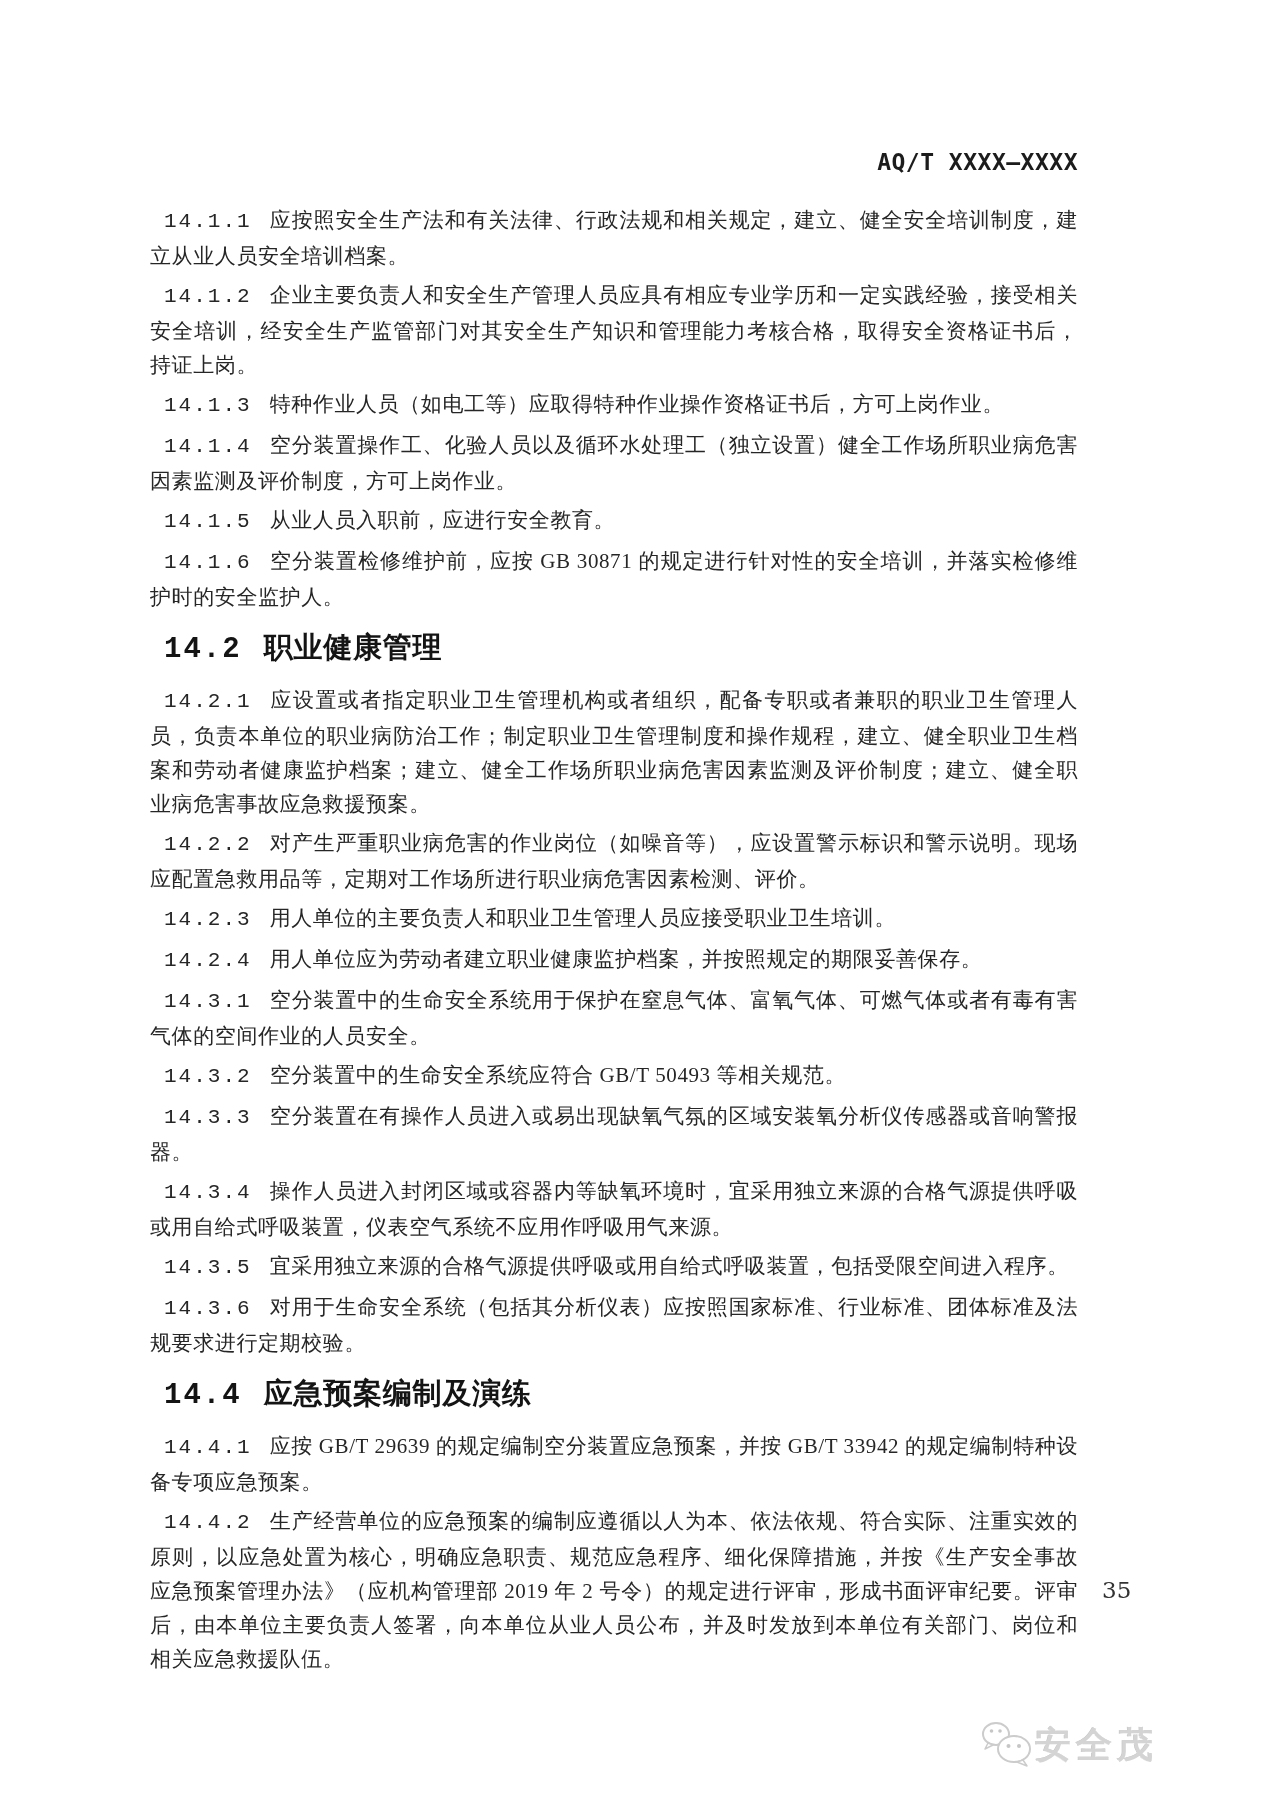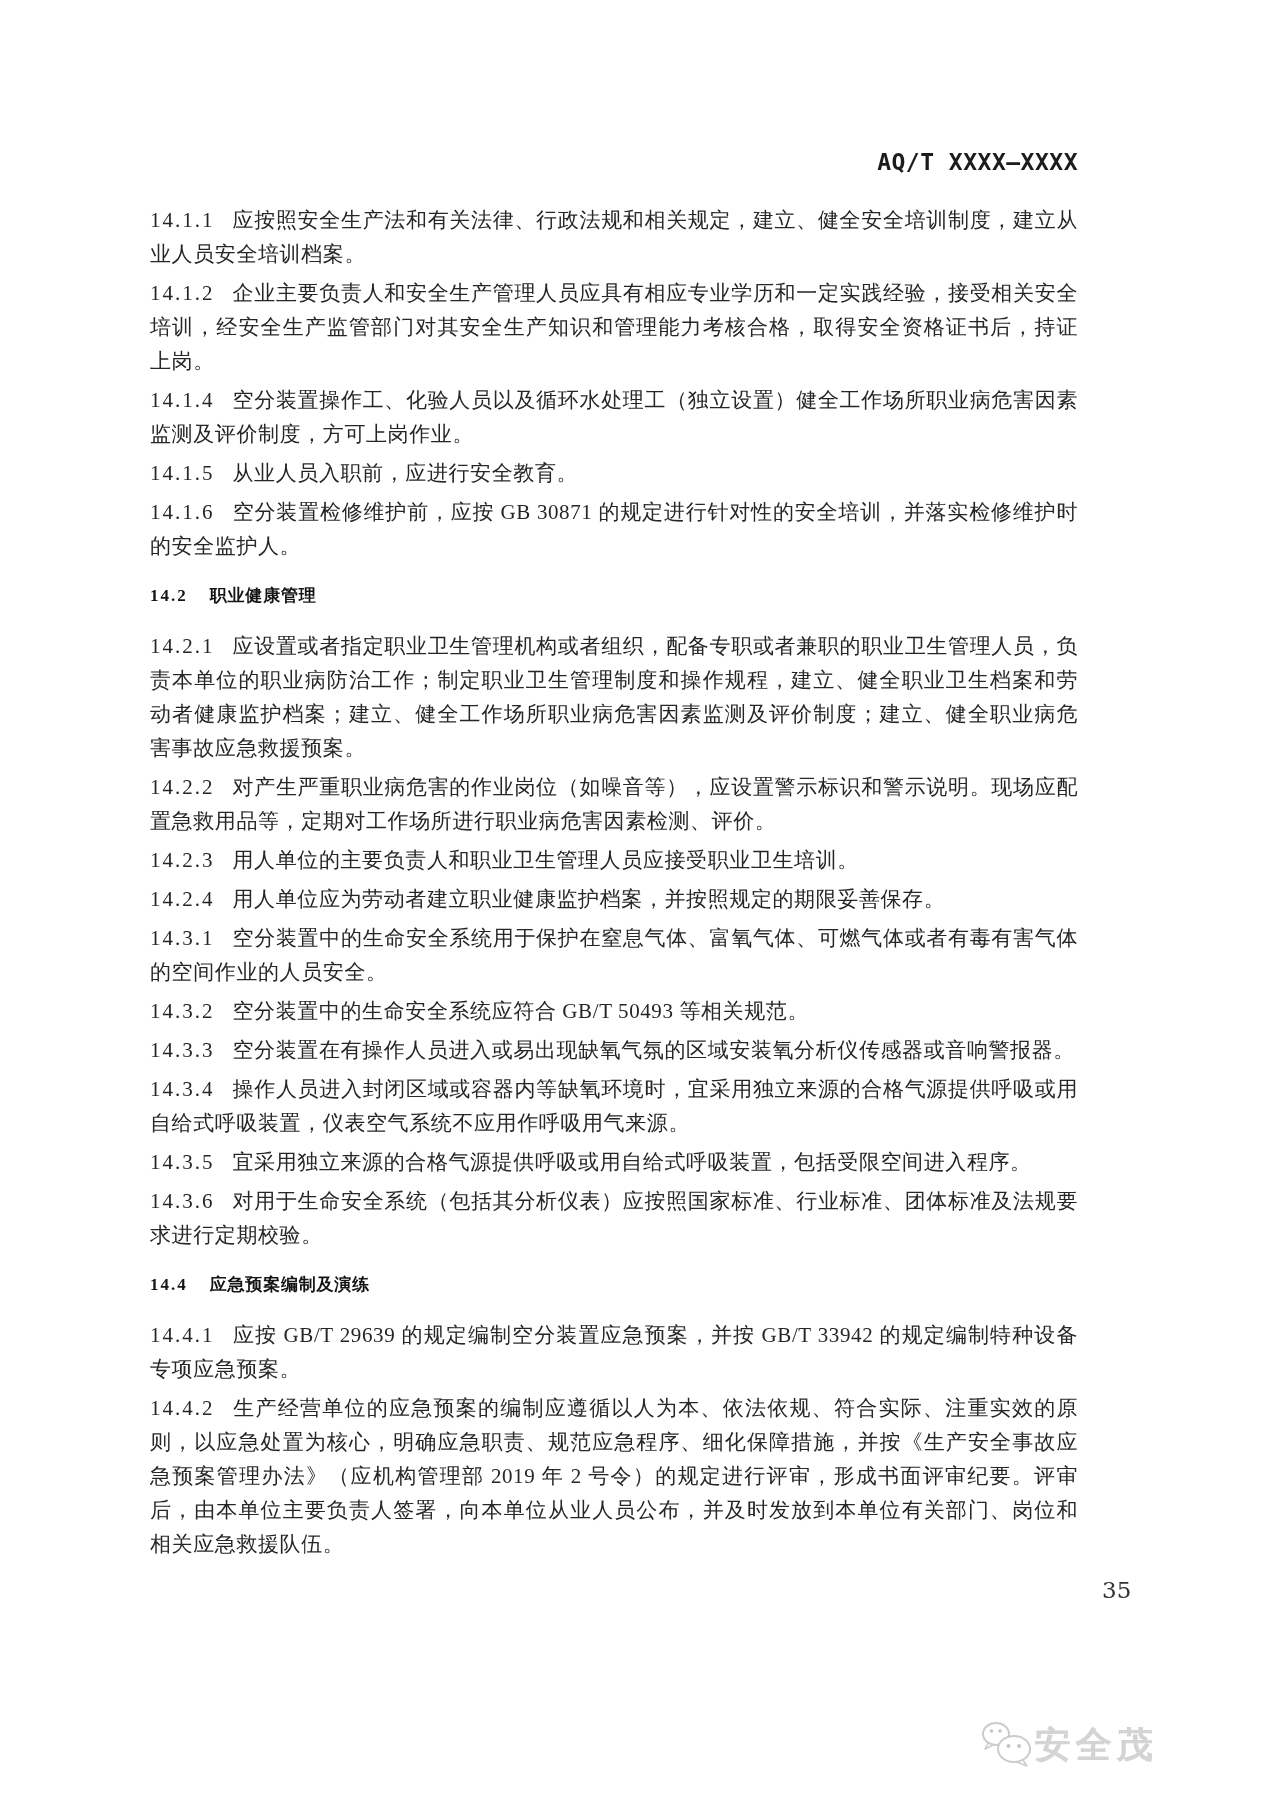--- a/index.html
+++ b/index.html
@@ -32,28 +32,29 @@
   .clause {
     margin: 5px 0 0 0;
     font-size: 21px;
     line-height: 34px;
     text-align: justify;
     letter-spacing: 0.6px;
     color: #262626;
   }
   .content > .clause:first-child { margin-top: 0; }
   .num {
-    font-family: Liberation Serif, serif;
+    font-family: Liberation Mono, monospace;
     letter-spacing: 2px;
     margin-right: 18px;
     white-space: nowrap;
+    margin-left: 14px;
   }
   .heading {
     margin: 16px 0 16px 0;
-    font-size: 17px;
+    font-size: 29px;
     line-height: 34px;
     font-family: "Liberation Sans", "DejaVu Sans", sans-serif;
     font-weight: bold;
     color: #141414;
     letter-spacing: 0.8px;
   }
   .heading .num { margin-right: 22px; letter-spacing: 2px; }
   .page-number {
     position: absolute;
     left: 1102px;
@@ -83,20 +84,21 @@
 </head>
 <body>
 
 <div class="page">
 
   <div class="doc-code">AQ/T XXXX—XXXX</div>
 
   <div class="content">
     <p class="clause"><span class="num">14.1.1</span><span class="txt">应按照安全生产法和有关法律、行政法规和相关规定，建立、健全安全培训制度，建立从业人员安全培训档案。</span></p>
     <p class="clause"><span class="num">14.1.2</span><span class="txt">企业主要负责人和安全生产管理人员应具有相应专业学历和一定实践经验，接受相关安全培训，经安全生产监管部门对其安全生产知识和管理能力考核合格，取得安全资格证书后，持证上岗。</span></p>
+    <p class="clause"><span class="num">14.1.3</span><span class="txt">特种作业人员（如电工等）应取得特种作业操作资格证书后，方可上岗作业。</span></p>
     <p class="clause"><span class="num">14.1.4</span><span class="txt">空分装置操作工、化验人员以及循环水处理工（独立设置）健全工作场所职业病危害因素监测及评价制度，方可上岗作业。</span></p>
     <p class="clause"><span class="num">14.1.5</span><span class="txt">从业人员入职前，应进行安全教育。</span></p>
     <p class="clause"><span class="num">14.1.6</span><span class="txt">空分装置检修维护前，应按 GB 30871 的规定进行针对性的安全培训，并落实检修维护时的安全监护人。</span></p>
 
     <h3 class="heading"><span class="num">14.2</span><span class="txt">职业健康管理</span></h3>
 
     <p class="clause"><span class="num">14.2.1</span><span class="txt">应设置或者指定职业卫生管理机构或者组织，配备专职或者兼职的职业卫生管理人员，负责本单位的职业病防治工作；制定职业卫生管理制度和操作规程，建立、健全职业卫生档案和劳动者健康监护档案；建立、健全工作场所职业病危害因素监测及评价制度；建立、健全职业病危害事故应急救援预案。</span></p>
     <p class="clause"><span class="num">14.2.2</span><span class="txt">对产生严重职业病危害的作业岗位（如噪音等），应设置警示标识和警示说明。现场应配置急救用品等，定期对工作场所进行职业病危害因素检测、评价。</span></p>
     <p class="clause"><span class="num">14.2.3</span><span class="txt">用人单位的主要负责人和职业卫生管理人员应接受职业卫生培训。</span></p>
     <p class="clause"><span class="num">14.2.4</span><span class="txt">用人单位应为劳动者建立职业健康监护档案，并按照规定的期限妥善保存。</span></p>

